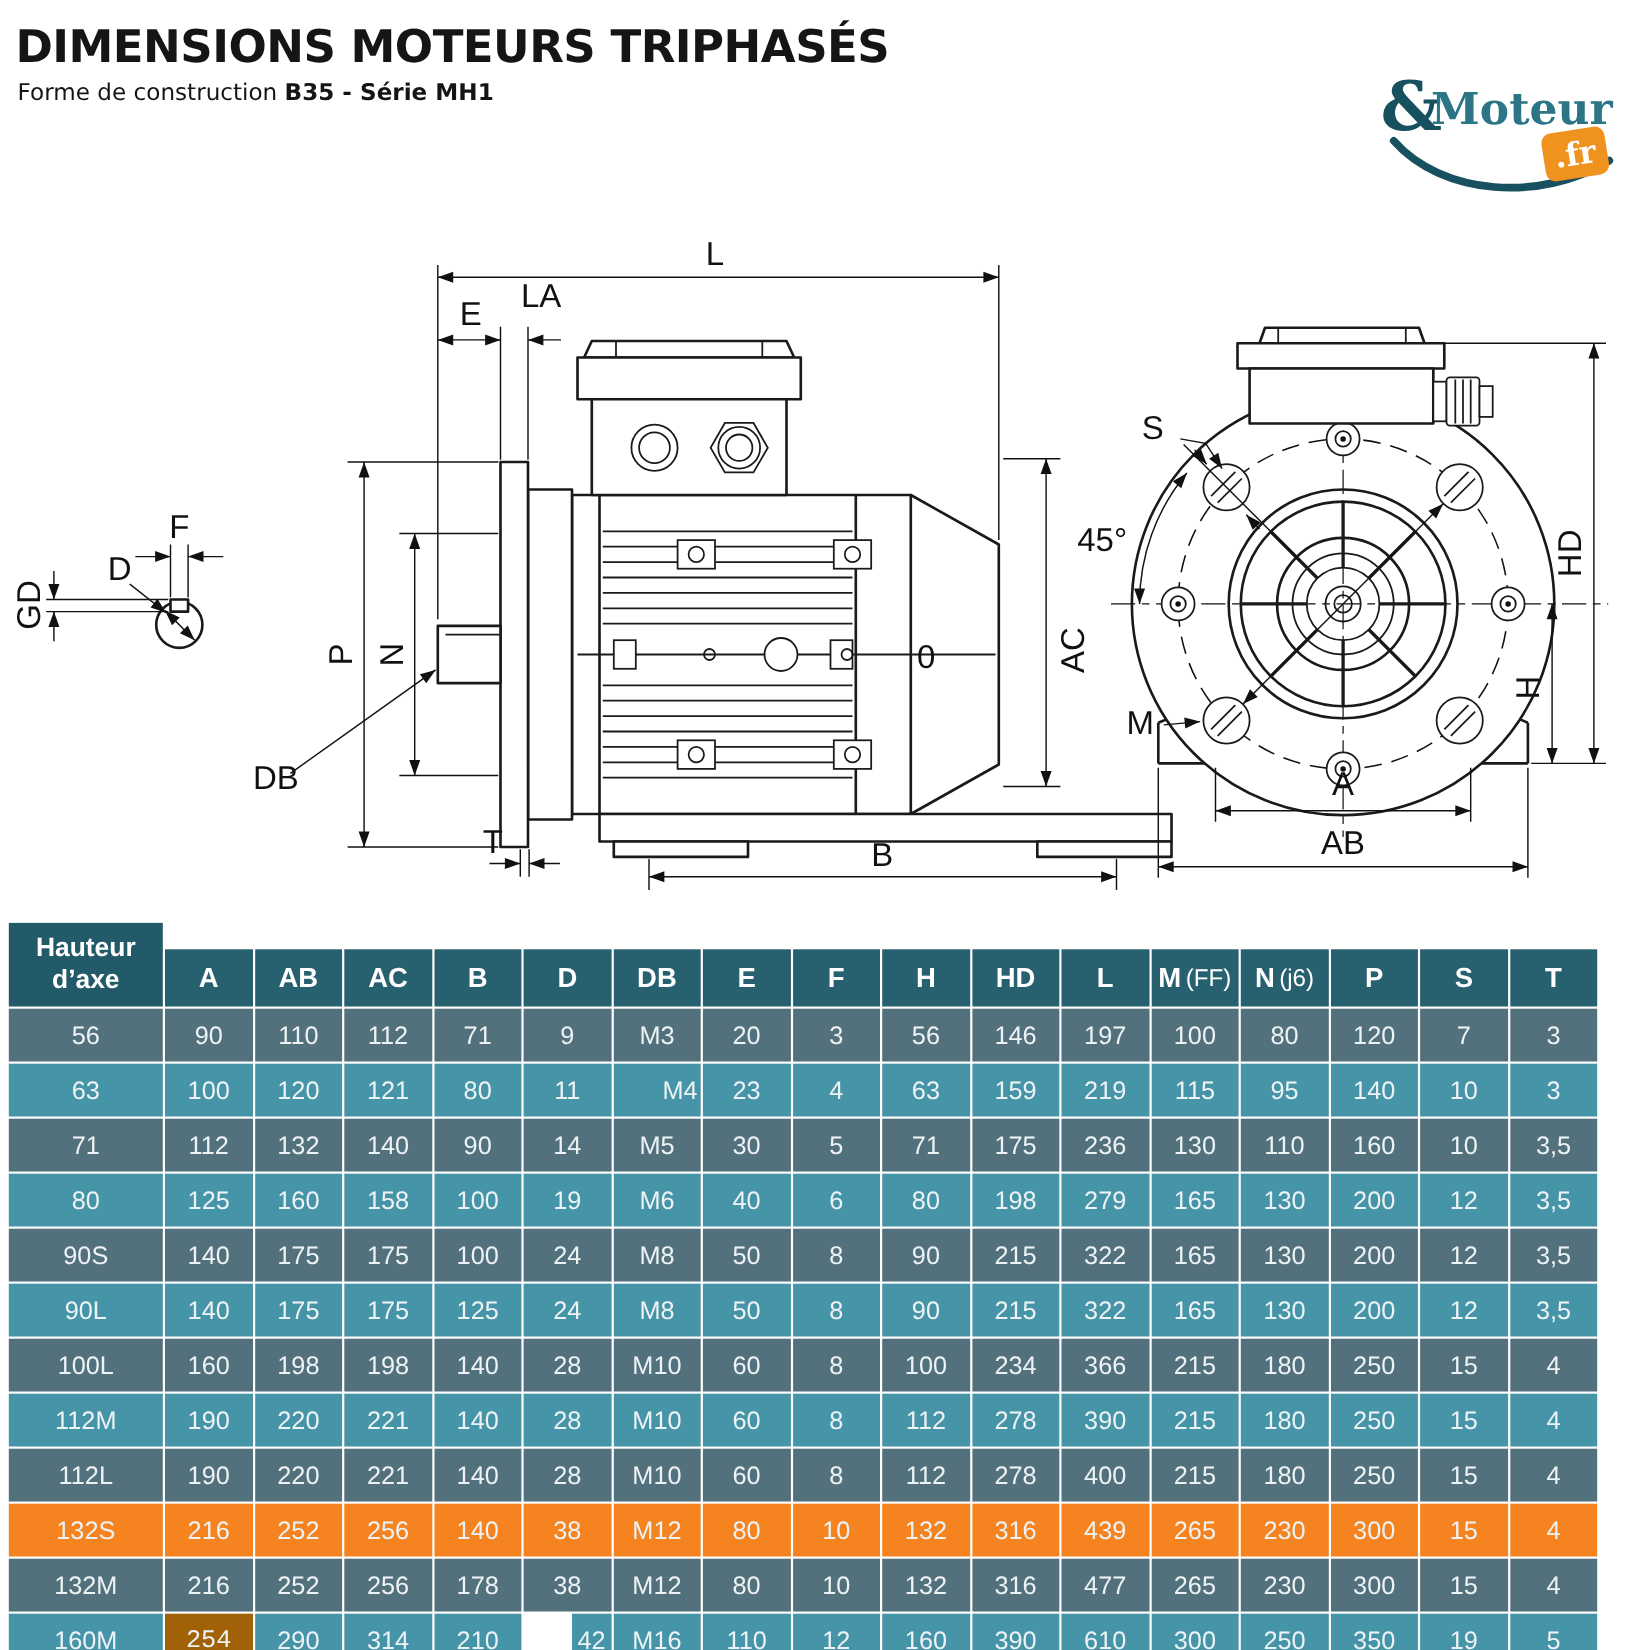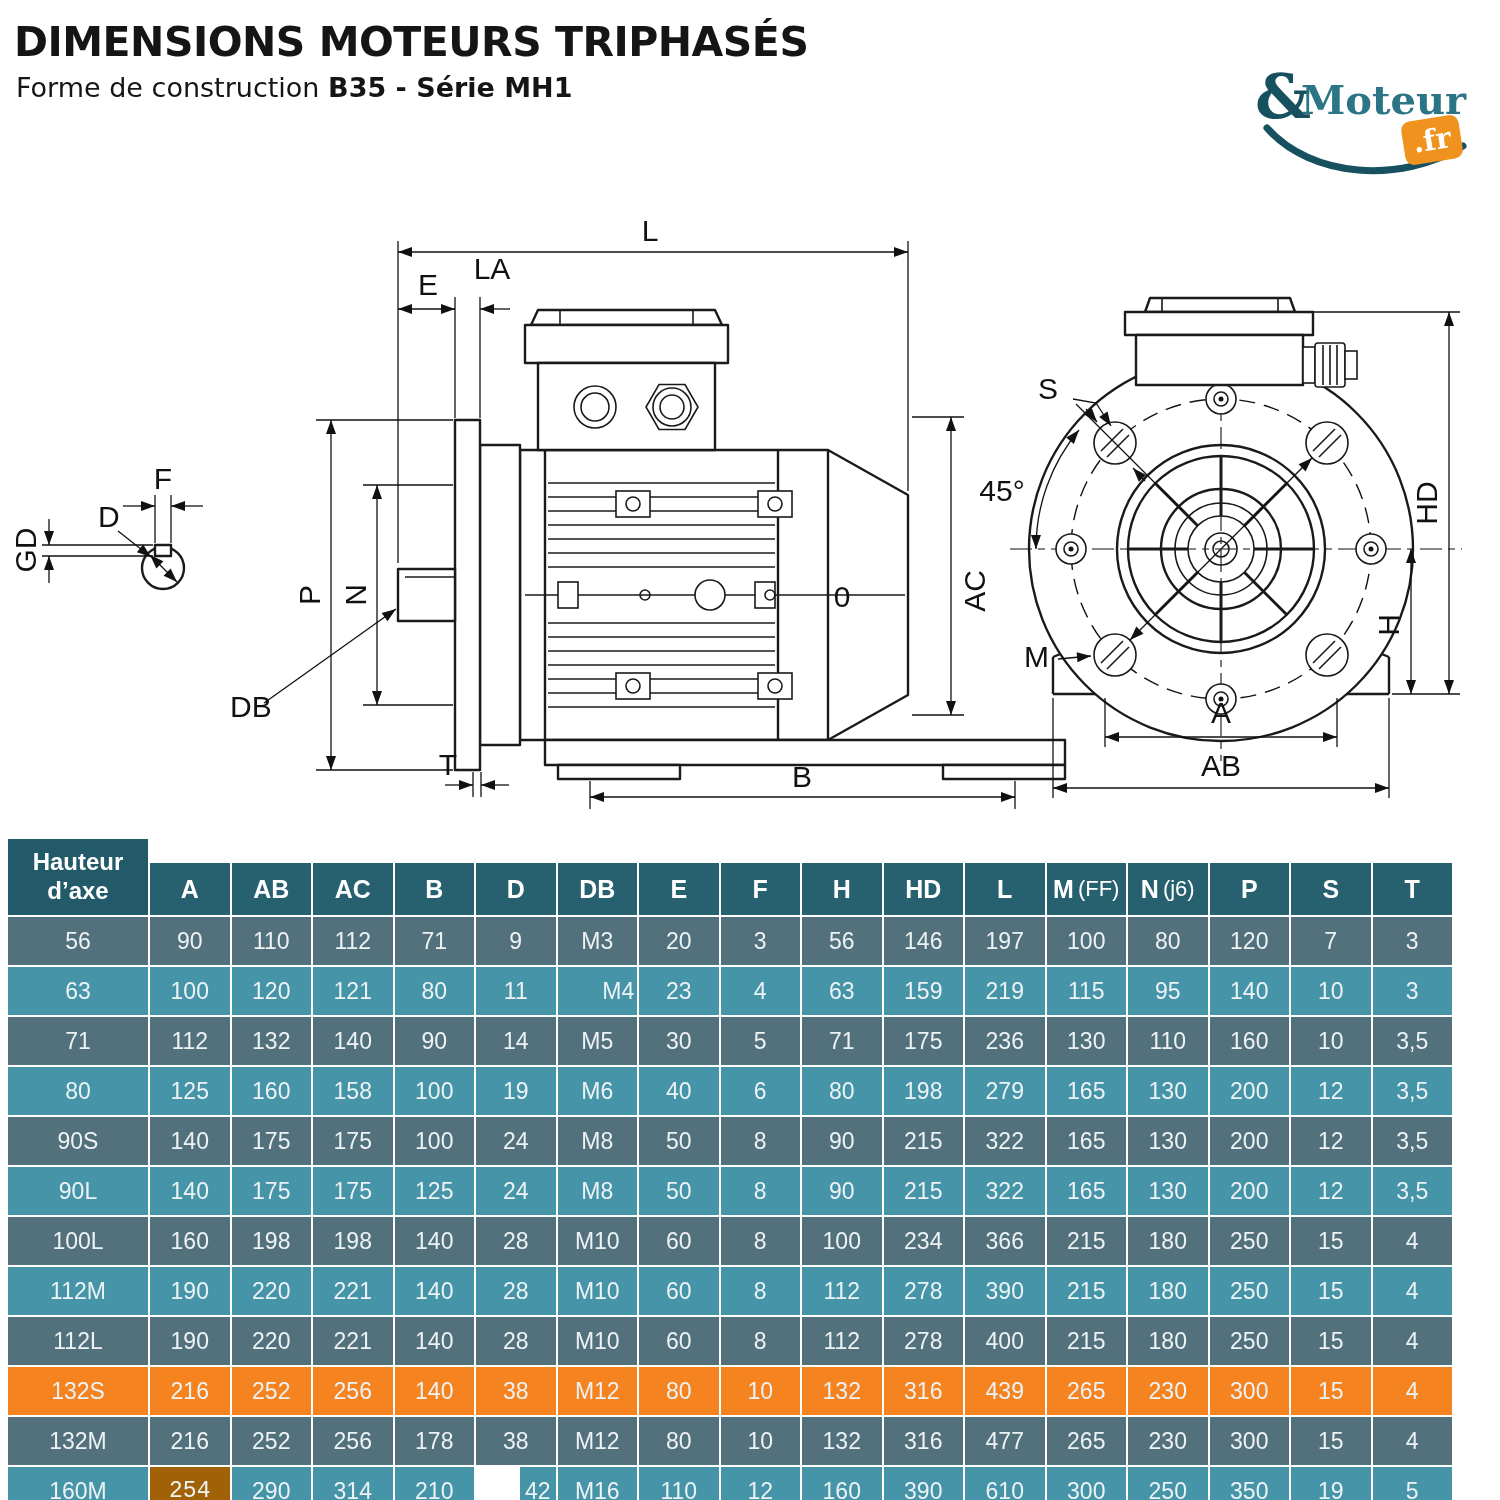--- a/index.html
+++ b/index.html
@@ -3,21 +3,21 @@
 <meta charset="utf-8">
 <style>
   html,body{margin:0;padding:0;}
   body{position:relative;width:1500px;height:1500px;background:#fff;overflow:hidden;
        font-family:"Liberation Sans",sans-serif;}
 
   
   .title{position:absolute;left:14px;top:18px;margin:0;
          font-family:"DejaVu Sans","Liberation Sans",sans-serif;
          font-weight:800;font-size:41px;letter-spacing:-0.5px;color:#151515;}
-  .subtitle{position:absolute;left:16px;top:72px;font-size:27px;color:#151515;
+  .subtitle{position:absolute;left:16px;top:72px;font-size:21px;color:#151515;
             font-family:"DejaVu Sans","Liberation Sans",sans-serif;}
   .subtitle .pre{font-weight:500;}
   .subtitle .bld{font-weight:800;}
 
   
   .logo{position:absolute;left:1193px;top:24px;width:285px;height:155px;}
   .logo .w1{position:absolute;left:6px;top:-4px;font-family:"DejaVu Serif","Liberation Serif",serif;
             font-weight:bold;font-size:47px;color:var(--logo-teal,#2C7586);}
   .logo .amp{position:absolute;left:62px;top:36px;font-family:"DejaVu Serif","Liberation Serif",serif;
              font-weight:bold;font-size:62px;color:var(--logo-navy,#17505F);}

